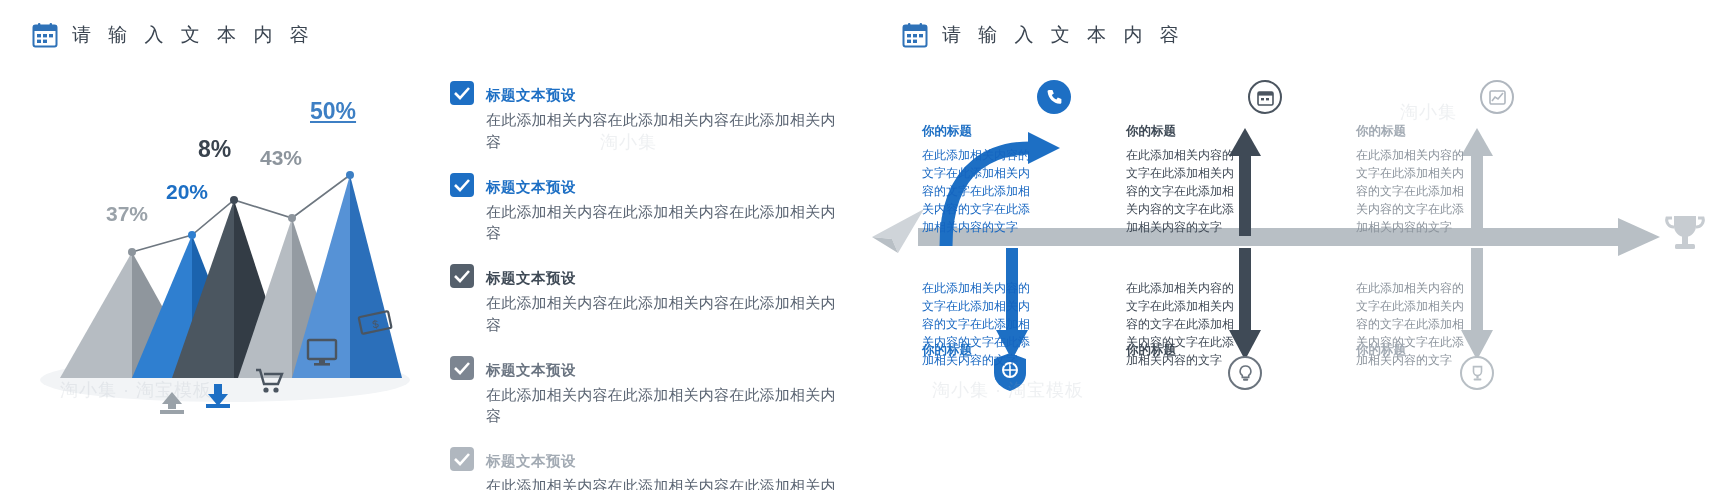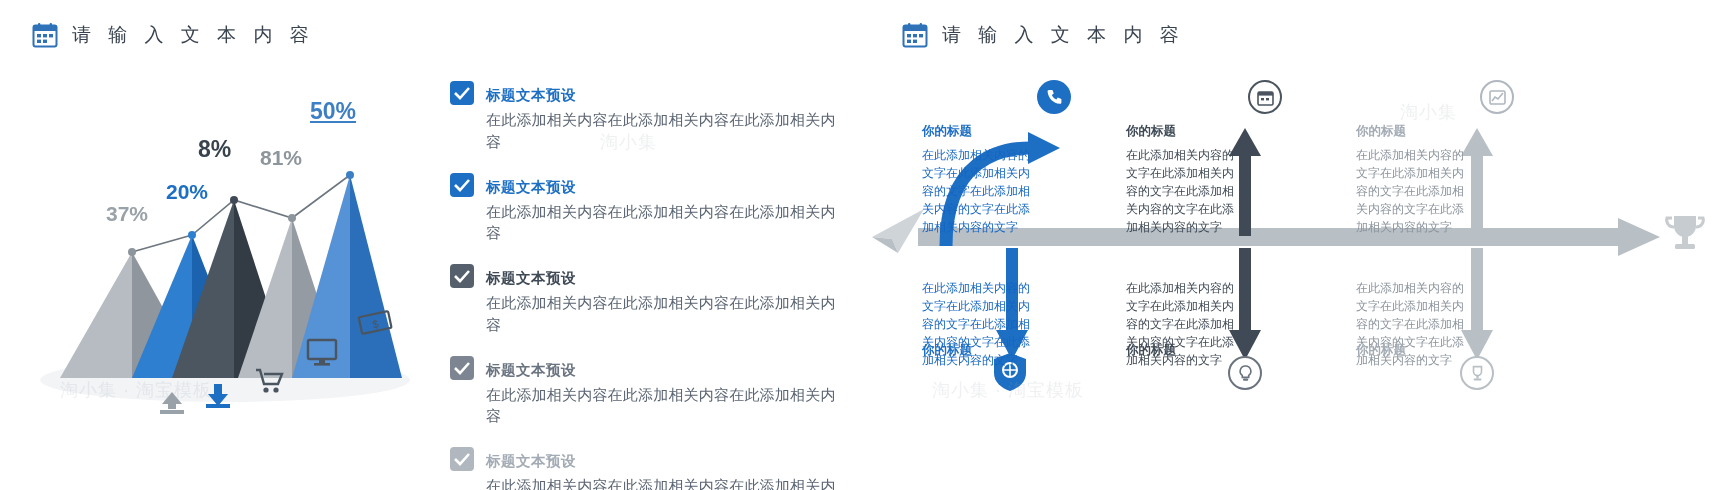--- a/index.html
+++ b/index.html
@@ -241,21 +241,21 @@
 
         <g transform="translate(340,250)">
           <rect x="0" y="4" width="30" height="17" rx="1.5" transform="rotate(-12 15 12)" fill="none" stroke="#4b5560" stroke-width="2.2"></rect>
           <text x="15" y="18" font-size="11" font-family="Liberation Sans, sans-serif" fill="#4b5560" text-anchor="middle" transform="rotate(-12 15 12)">$</text>
         </g>
       </svg>
 
       <div class="pct-label" style="left:86px; top:142px; font-size:21px; color:#9aa2a9;">37%</div>
       <div class="pct-label" style="left:146px; top:120px; font-size:21px; color:#1d6fc4;">20%</div>
       <div class="pct-label" style="left:178px; top:76px; font-size:23px; color:#39434e;">8%</div>
-      <div class="pct-label" style="left:240px; top:86px; font-size:21px; color:#8d959d;">81%</div>
+      <div class="pct-label" style="left:240px; top:86px; font-size:21px; color:#8d959d;">43%</div>
       <div class="pct-label" style="left:290px; top:38px; font-size:23px; color:#3d7fc4;text-decoration:underline;">50%</div>
     </div>
 
     <div class="bullets">
 
       <div class="bullet-row">
         <span class="bullet-box" style="background:#1d6fc4;">
           <svg width="16" height="14" viewBox="0 0 16 14">
               <polyline points="1,7 6,12 15,2" fill="none" stroke="#ffffff" stroke-width="2.6"></polyline>
             </svg>

